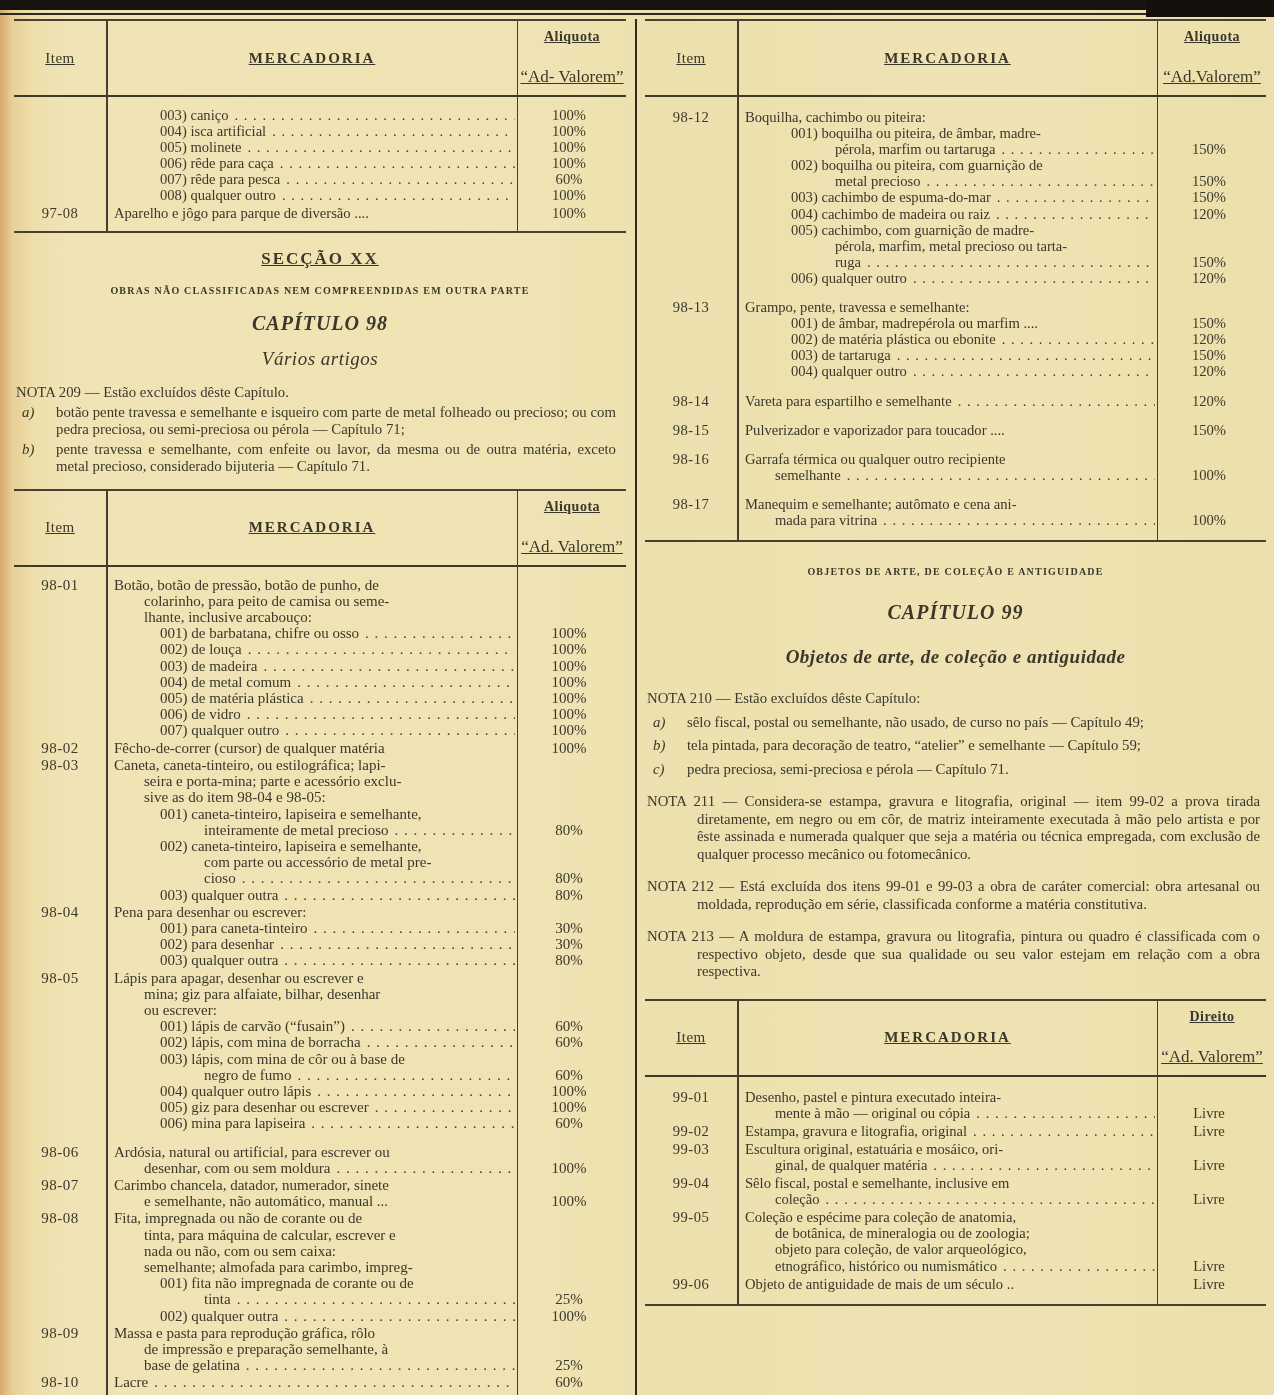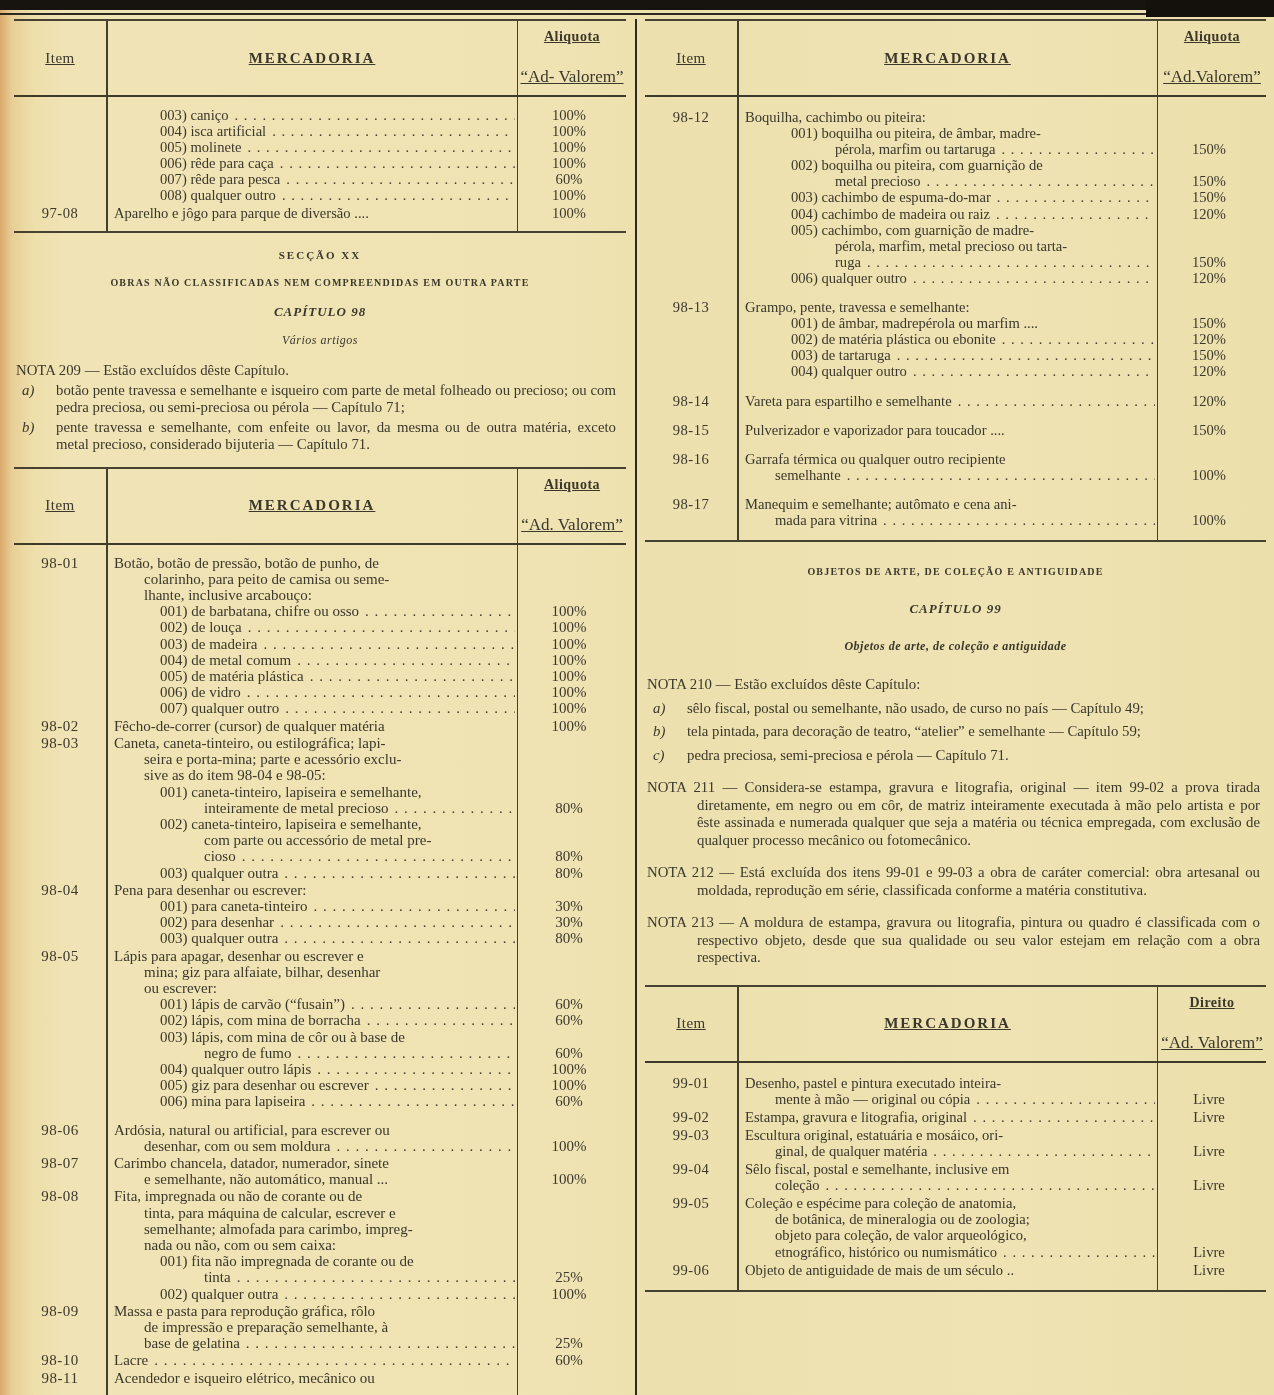--- a/index.html
+++ b/index.html
@@ -54,24 +54,24 @@
   .tb-left_main .trow.gap{margin-top:12px;}
   .tb-right_top .tbody{padding:12px 0;}
   .tb-right_top .trow + .trow{margin-top:13px;}
   .tb-right_bottom .tbody{padding:12px 0;}
   .tb-right_bottom .trow + .trow{margin-top:2px;}
 
   
   .secblock{text-align:center;}
   .sec-xx{margin:16px 0 14px 0;}
   .sec-xxi{margin:22px 0 18px 0;}
-  .sec-title{font-size:11px;font-weight:bold;letter-spacing:2px;margin-top:12px;}
+  .sec-title{font-size:17px;font-weight:bold;letter-spacing:2px;margin-top:12px;text-decoration:underline;}
   .sec-sub{font-size:10px;font-weight:bold;letter-spacing:1.2px;margin-top:16px;}
-  .sec-chap{font-size:13px;font-weight:bold;font-style:italic;letter-spacing:1px;margin-top:16px;}
-  .sec-chapsub{font-size:12px;font-style:italic;margin-top:13px;letter-spacing:.5px;}
+  .sec-chap{font-size:20px;font-weight:bold;font-style:italic;letter-spacing:1px;margin-top:16px;}
+  .sec-chapsub{font-size:19px;font-style:italic;margin-top:13px;letter-spacing:.5px;}
   .sec-xxi .sec-sub{margin-top:24px;}
   .sec-xxi .sec-chap{margin-top:24px;}
   .sec-xxi .sec-chapsub{margin-top:22px;font-weight:bold;}
   .notes{text-align:left;margin-top:14px;padding:0 6px 0 2px;}
   .sec-xxi .notes{margin-top:22px;}
   .nota{margin:10px 0 0 0;font-size:14.8px;line-height:17px;text-align:justify;padding-left:50px;text-indent:-50px;}
   .sec-xxi .nota{margin-top:15px;line-height:17.5px;}
   .nitem{display:flex;font-size:14.8px;line-height:17px;margin-top:3px;}
   .sec-xxi .nitem{margin-top:6px;line-height:17.5px;}
   .nm{flex:0 0 34px;padding-left:6px;font-style:italic;}
@@ -497,28 +497,28 @@
               <div class="tline ind1">
                 <div class="cell-item"></div>
                 <div class="cell-merc">
                   <span class="ttext">tinta, para máquina de calcular, escrever e</span>
                 </div>
                 <div class="cell-rate"></div>
               </div>
               <div class="tline ind1">
                 <div class="cell-item"></div>
                 <div class="cell-merc">
+                  <span class="ttext">nada ou não, com ou sem caixa:</span>
+                </div>
+                <div class="cell-rate"></div>
+              </div>
+              <div class="tline ind1">
+                <div class="cell-item"></div>
+                <div class="cell-merc">
                   <span class="ttext">semelhante; almofada para carimbo, impreg-</span>
-                </div>
-                <div class="cell-rate"></div>
-              </div>
-              <div class="tline ind1">
-                <div class="cell-item"></div>
-                <div class="cell-merc">
-                  <span class="ttext">nada ou não, com ou sem caixa:</span>
                 </div>
                 <div class="cell-rate"></div>
               </div>
               <div class="tline ind2">
                 <div class="cell-item"></div>
                 <div class="cell-merc">
                   <span class="ttext">001)  fita não impregnada de corante ou de</span>
                 </div>
                 <div class="cell-rate"></div>
               </div>

